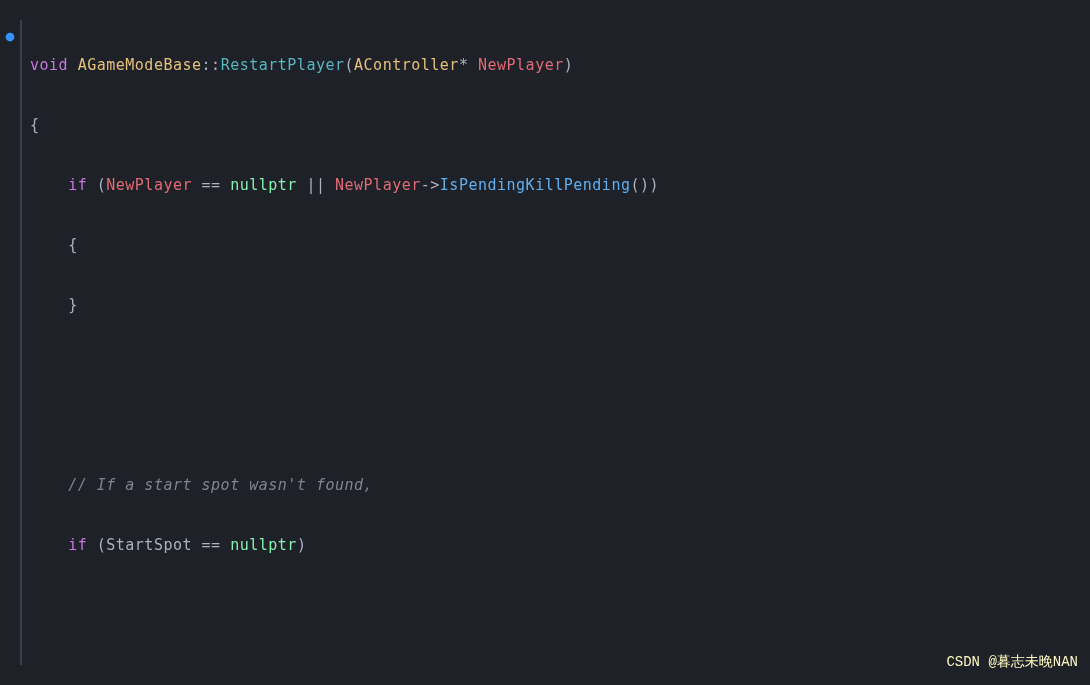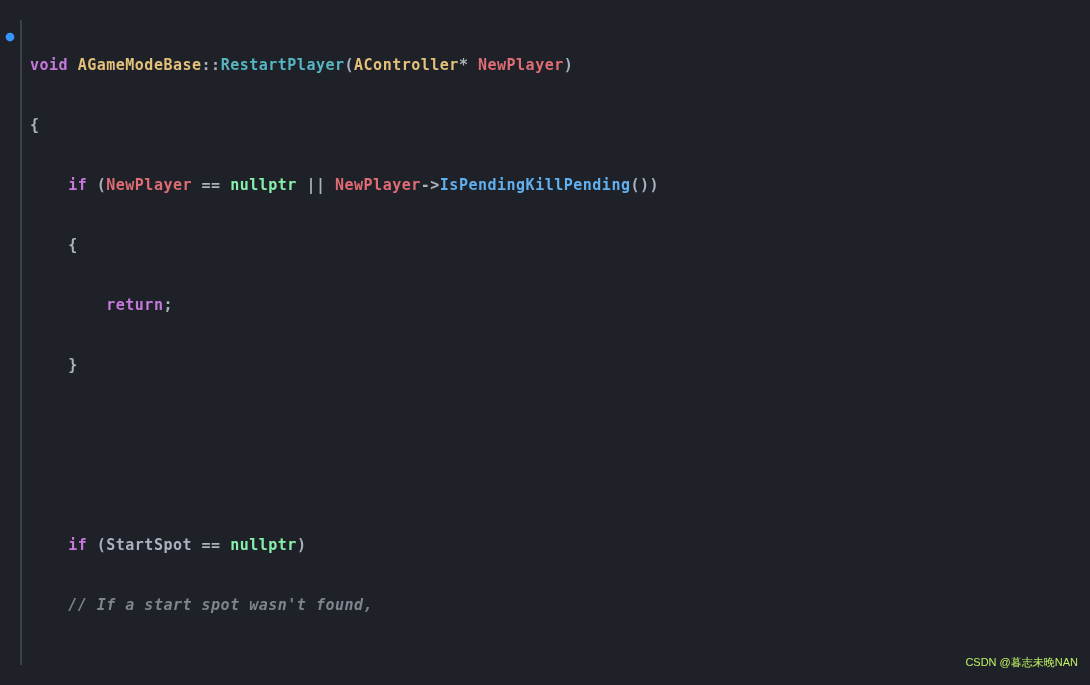--- a/index.html
+++ b/index.html
@@ -19,39 +19,38 @@
       position: relative;
     }
     .editor {
       padding: 20px 0 20px 30px;
       white-space: pre;
       letter-spacing: 0.5px;
     }
     .line {
       height: 30px;
       white-space: pre;
-      font-weight: bold;
     }
     .keyword { color: #c678dd; }
     .classname { color: #e5c07b; }
     .func { color: #56b6c2; }
     .funccall { color: #61afef; }
     .param { color: #e06c75; }
     .punct { color: #abb2bf; }
     .operator { color: #abb2bf; }
     .null { color: #86efac; }
     .comment { color: #7f848e; font-style: italic; }
     .macro { color: #abb2bf; }
     .watermark {
       position: absolute;
       bottom: 8px;
       right: 12px;
-      color: #bef264;
-      font-size: 11px;
-      font-family: Liberation Sans, sans-serif;
+      color: #fef9c3;
+      font-size: 14px;
+      font-family: Liberation Mono, monospace;
       letter-spacing: 0;
     }
     .gutter-icon {
       position: absolute;
       left: 3px;
       top: 24px;
       width: 14px;
       height: 14px;
       color: #3794ff;
     }
@@ -72,26 +71,25 @@
       <circle cx="8" cy="8" r="5"></circle>
     </svg>
 </div>
 <div class="gutter-bar"></div>
 
 <div class="editor">
 <div class="line"><span class="keyword">void</span> <span class="classname">AGameModeBase</span><span class="punct">::</span><span class="func">RestartPlayer</span><span class="punct">(</span><span class="classname">AController</span><span class="punct">*</span> <span class="param">NewPlayer</span><span class="punct">)</span></div>
 <div class="line"><span class="punct">{</span></div>
 <div class="line">    <span class="keyword">if</span> <span class="punct">(</span><span class="param">NewPlayer</span> <span class="operator">==</span> <span class="null">nullptr</span> <span class="operator">||</span> <span class="param">NewPlayer</span><span class="operator">-&gt;</span><span class="funccall">IsPendingKillPending</span><span class="punct">()</span><span class="punct">)</span></div>
 <div class="line">    <span class="punct">{</span></div>
-<div class="line">        <span class="keyword">return</span><span class="punct">;</span></div>
 <div class="line">    <span class="punct">}</span></div>
 <div class="line"> </div>
 <div class="line"> </div>
+<div class="line">    <span class="comment">// If a start spot wasn't found,</span></div>
 <div class="line">    <span class="keyword">if</span> <span class="punct">(</span><span class="macro">StartSpot</span> <span class="operator">==</span> <span class="null">nullptr</span><span class="punct">)</span></div>
-<div class="line">    <span class="comment">// If a start spot wasn't found,</span></div>
 
 
 
 
 
 
 
 
 
 

